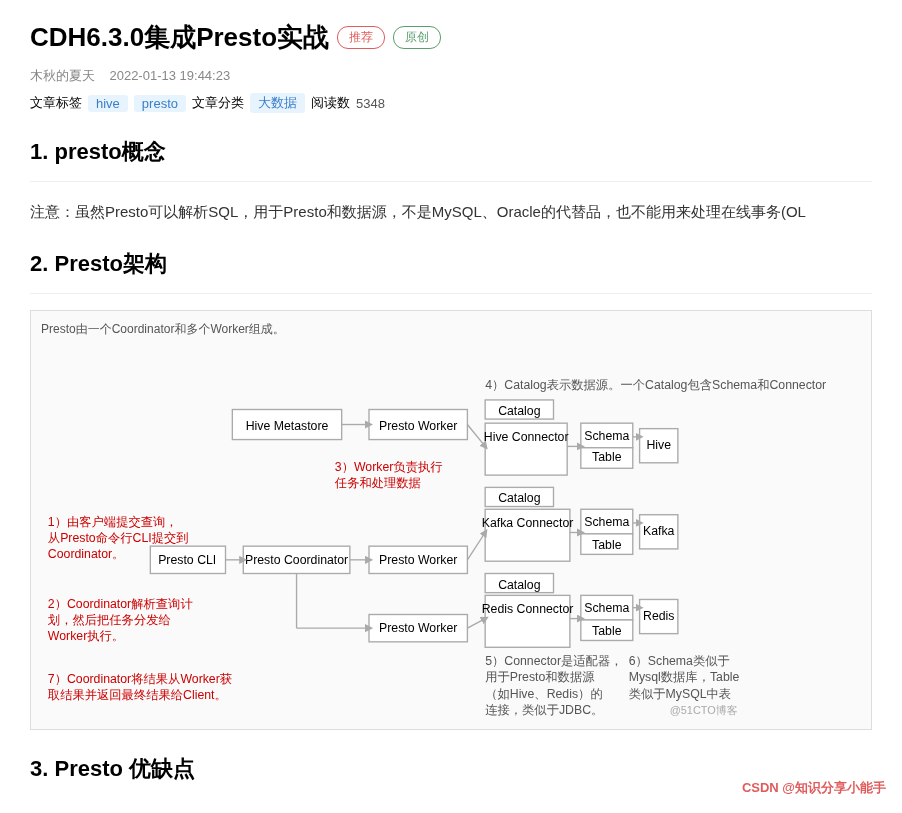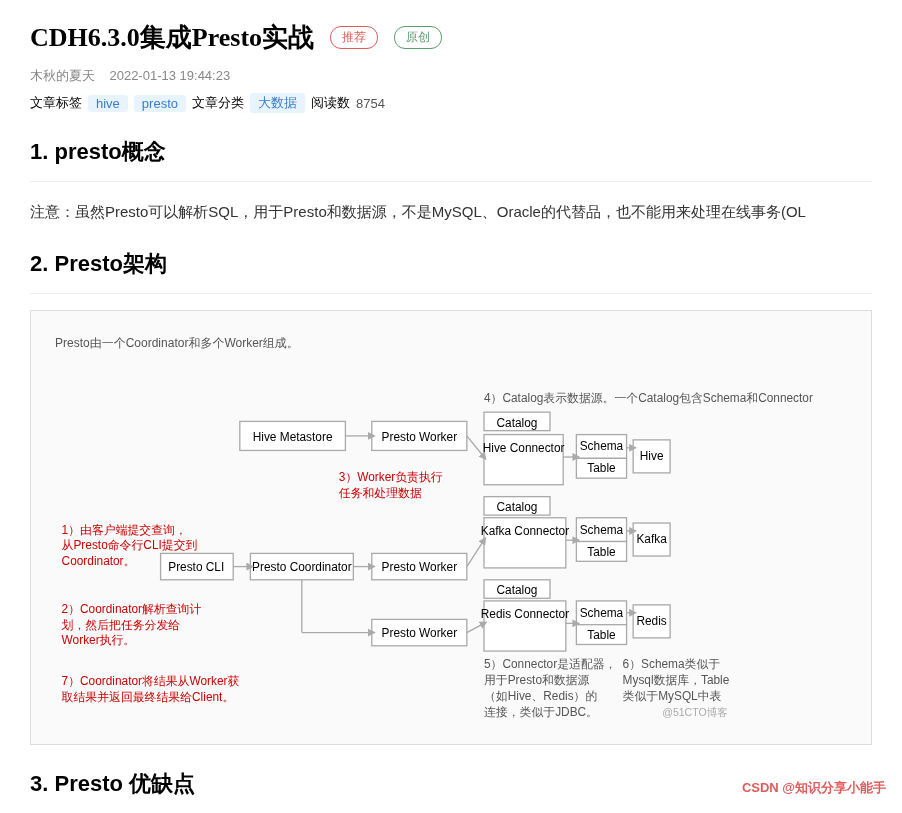--- a/index.html
+++ b/index.html
@@ -12,24 +12,23 @@
       min-height: 813px;
       overflow-x: hidden;
     }
     .page-container {
       padding: 20px 30px 20px 30px;
       max-width: 902px;
     }
     .title-row {
       display: flex;
       align-items: center;
-      gap: 16px;
+      gap: 8px;
       margin-bottom: 12px;
       flex-wrap: wrap;
-      font-family: Liberation Serif, serif;
     }
     .main-title {
       font-size: 26px;
       font-weight: bold;
       color: #000;
     }
     .badge {
       display: inline-block;
       padding: 2px 11px;
       border-radius: 11px;
@@ -91,21 +90,21 @@
       line-height: 1.8;
       margin-bottom: 12px;
     }
     .highlight-blue {
       color: #1a73e8;
     }
     
     .arch-diagram {
       border: 1px solid #ddd;
       background: #fafafa;
-      padding: 24px;
+      padding: 10px;
       margin-bottom: 16px;
       position: relative;
       font-size: 11px;
       color: #333;
       min-height: 300px;
       overflow: hidden;
     }
     .arch-caption {
       font-size: 12px;
       color: #555;
@@ -141,21 +140,21 @@
     <span>2022-01-13 19:44:23</span>
   </div>
 
   <div class="tags-row">
     <span class="tag-label">文章标签</span>
     <span class="tag-item">hive</span>
     <span class="tag-item">presto</span>
     <span class="tag-label">文章分类</span>
     <span class="tag-item">大数据</span>
     <span class="tag-label">阅读数</span>
-    <span>8754</span>
+    <span>5348</span>
   </div>
 
   <div class="section-title">
     <span>1.</span> <span>presto概念</span>
   </div>
   <hr class="section-divider">
 
 
   <p class="paragraph">
     <span>注意：虽然Presto可以解析SQL，用于Presto和数据源，不是MySQL、Oracle的代替品，也不能用来处理在线事务(OL</span>

